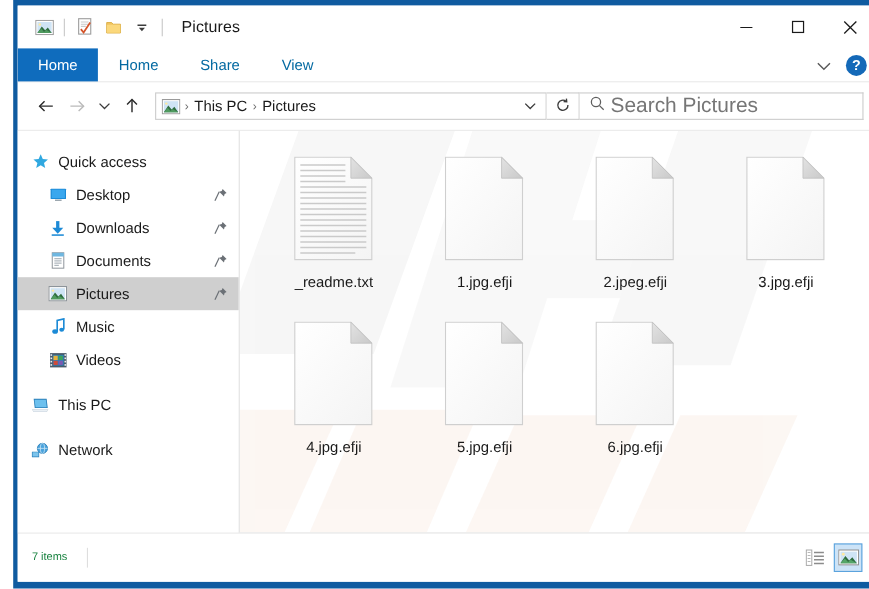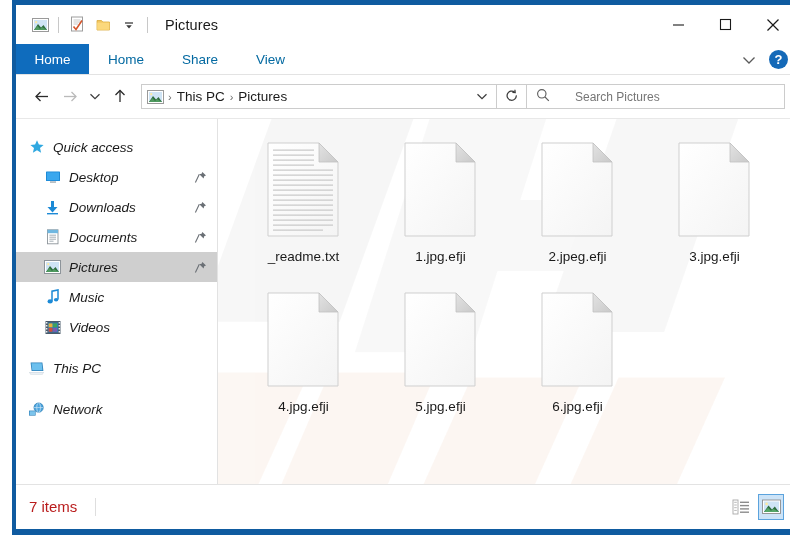--- a/index.html
+++ b/index.html
@@ -177,42 +177,41 @@
     width: 258px;
     height: 25px;
     border: 1px solid #cccccc;
     border-left: none;
     background: #ffffff;
     display: flex;
     align-items: center;
     padding-left: 9px;
   }
   .search-ph {
-    font-size: 12px;
+    font-size: 19px;
     color: #767676;
-    margin-left: 25px;
+    margin-left: 5px;
   }
 
   
   .body-area {
     position: relative;
     height: 366px;
     display: flex;
     background: #ffffff;
     border-top: 1px solid #e8e8e8;
   }
 
   
   .sidebar {
     width: 201px;
     background: #ffffff;
     padding-top: 13px;
     position: relative;
     z-index: 2;
-    font-style: italic;
   }
   .nav-item {
     position: relative;
     height: 30px;
     display: flex;
     align-items: center;
     cursor: default;
     padding-right: 10px;
   }
   .nav-item.selected { background: #cfcfcf; }
@@ -294,22 +293,22 @@
   .statusbar {
     position: relative;
     height: 44px;
     background: #ffffff;
     border-top: 1px solid #e3e3e3;
     display: flex;
     align-items: center;
     padding-left: 13px;
   }
   .status-count {
-    font-size: 15px;
-    color: #b91c1c;
+    font-size: 10px;
+    color: #15803d;
   }
   .status-sep {
     width: 1px; height: 18px;
     background: #dedede;
     margin-left: 18px;
   }
   .view-btns {
     position: absolute;
     right: 12px; top: 0;
     height: 44px;

